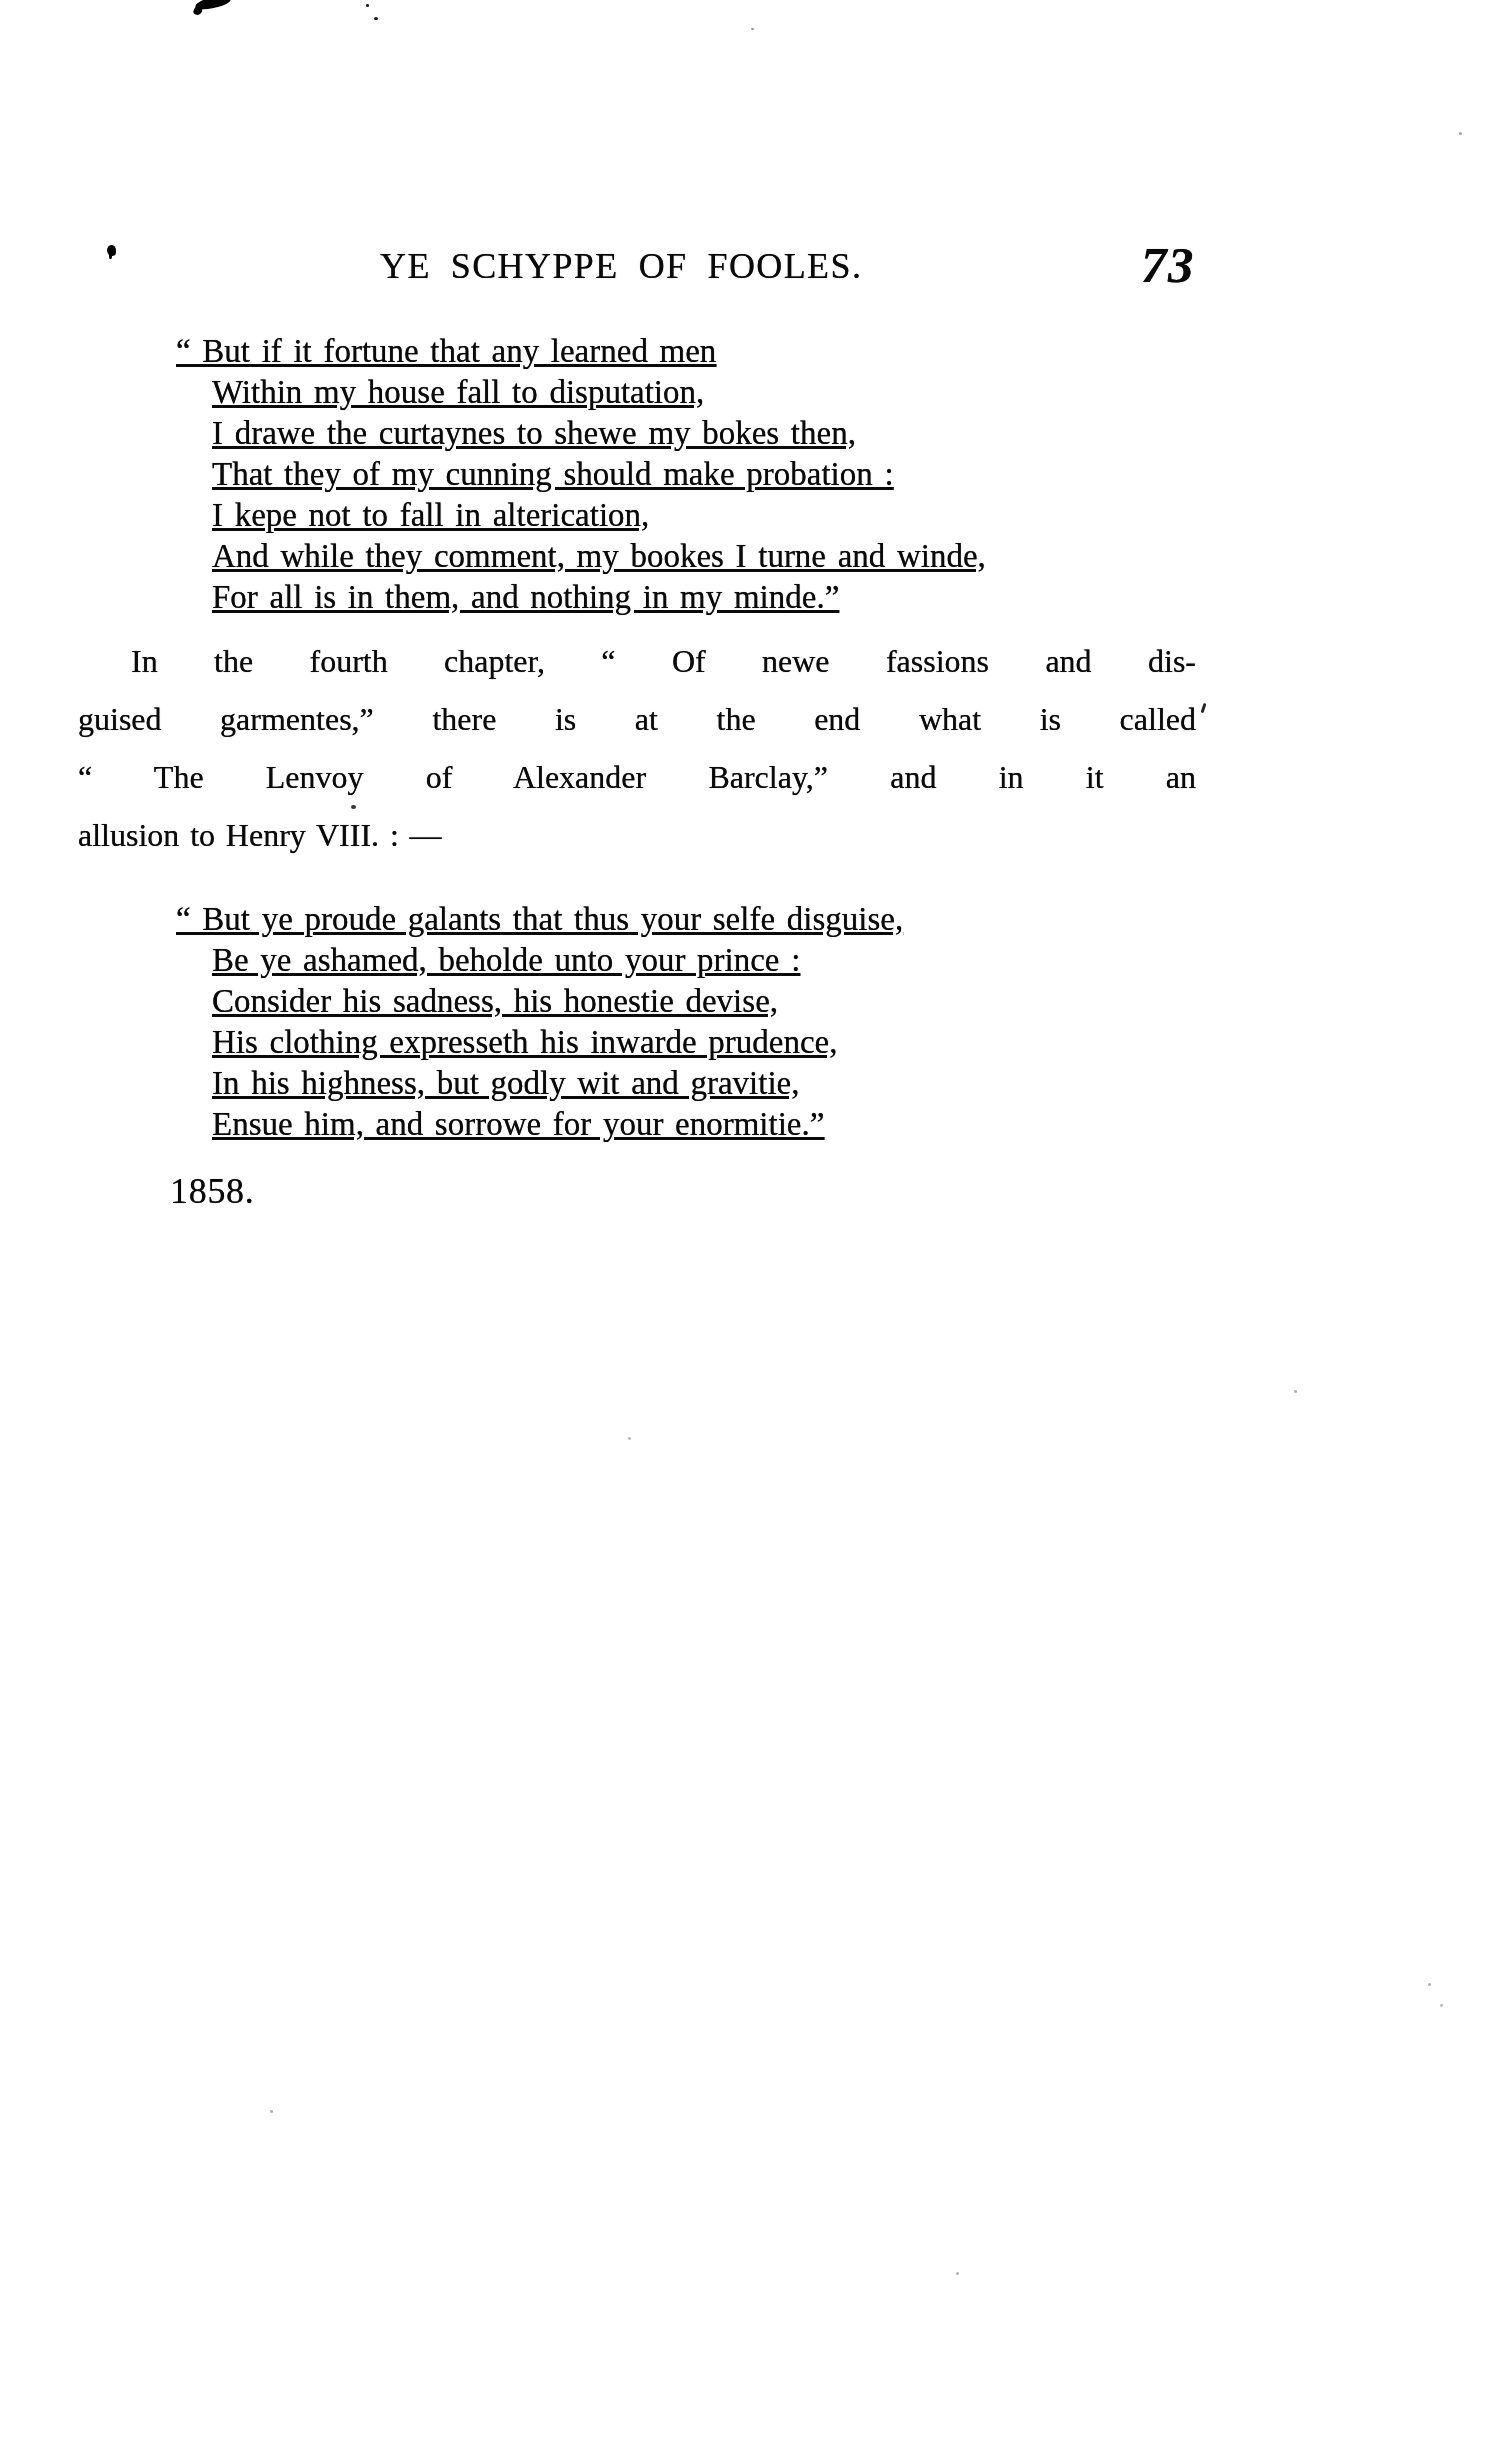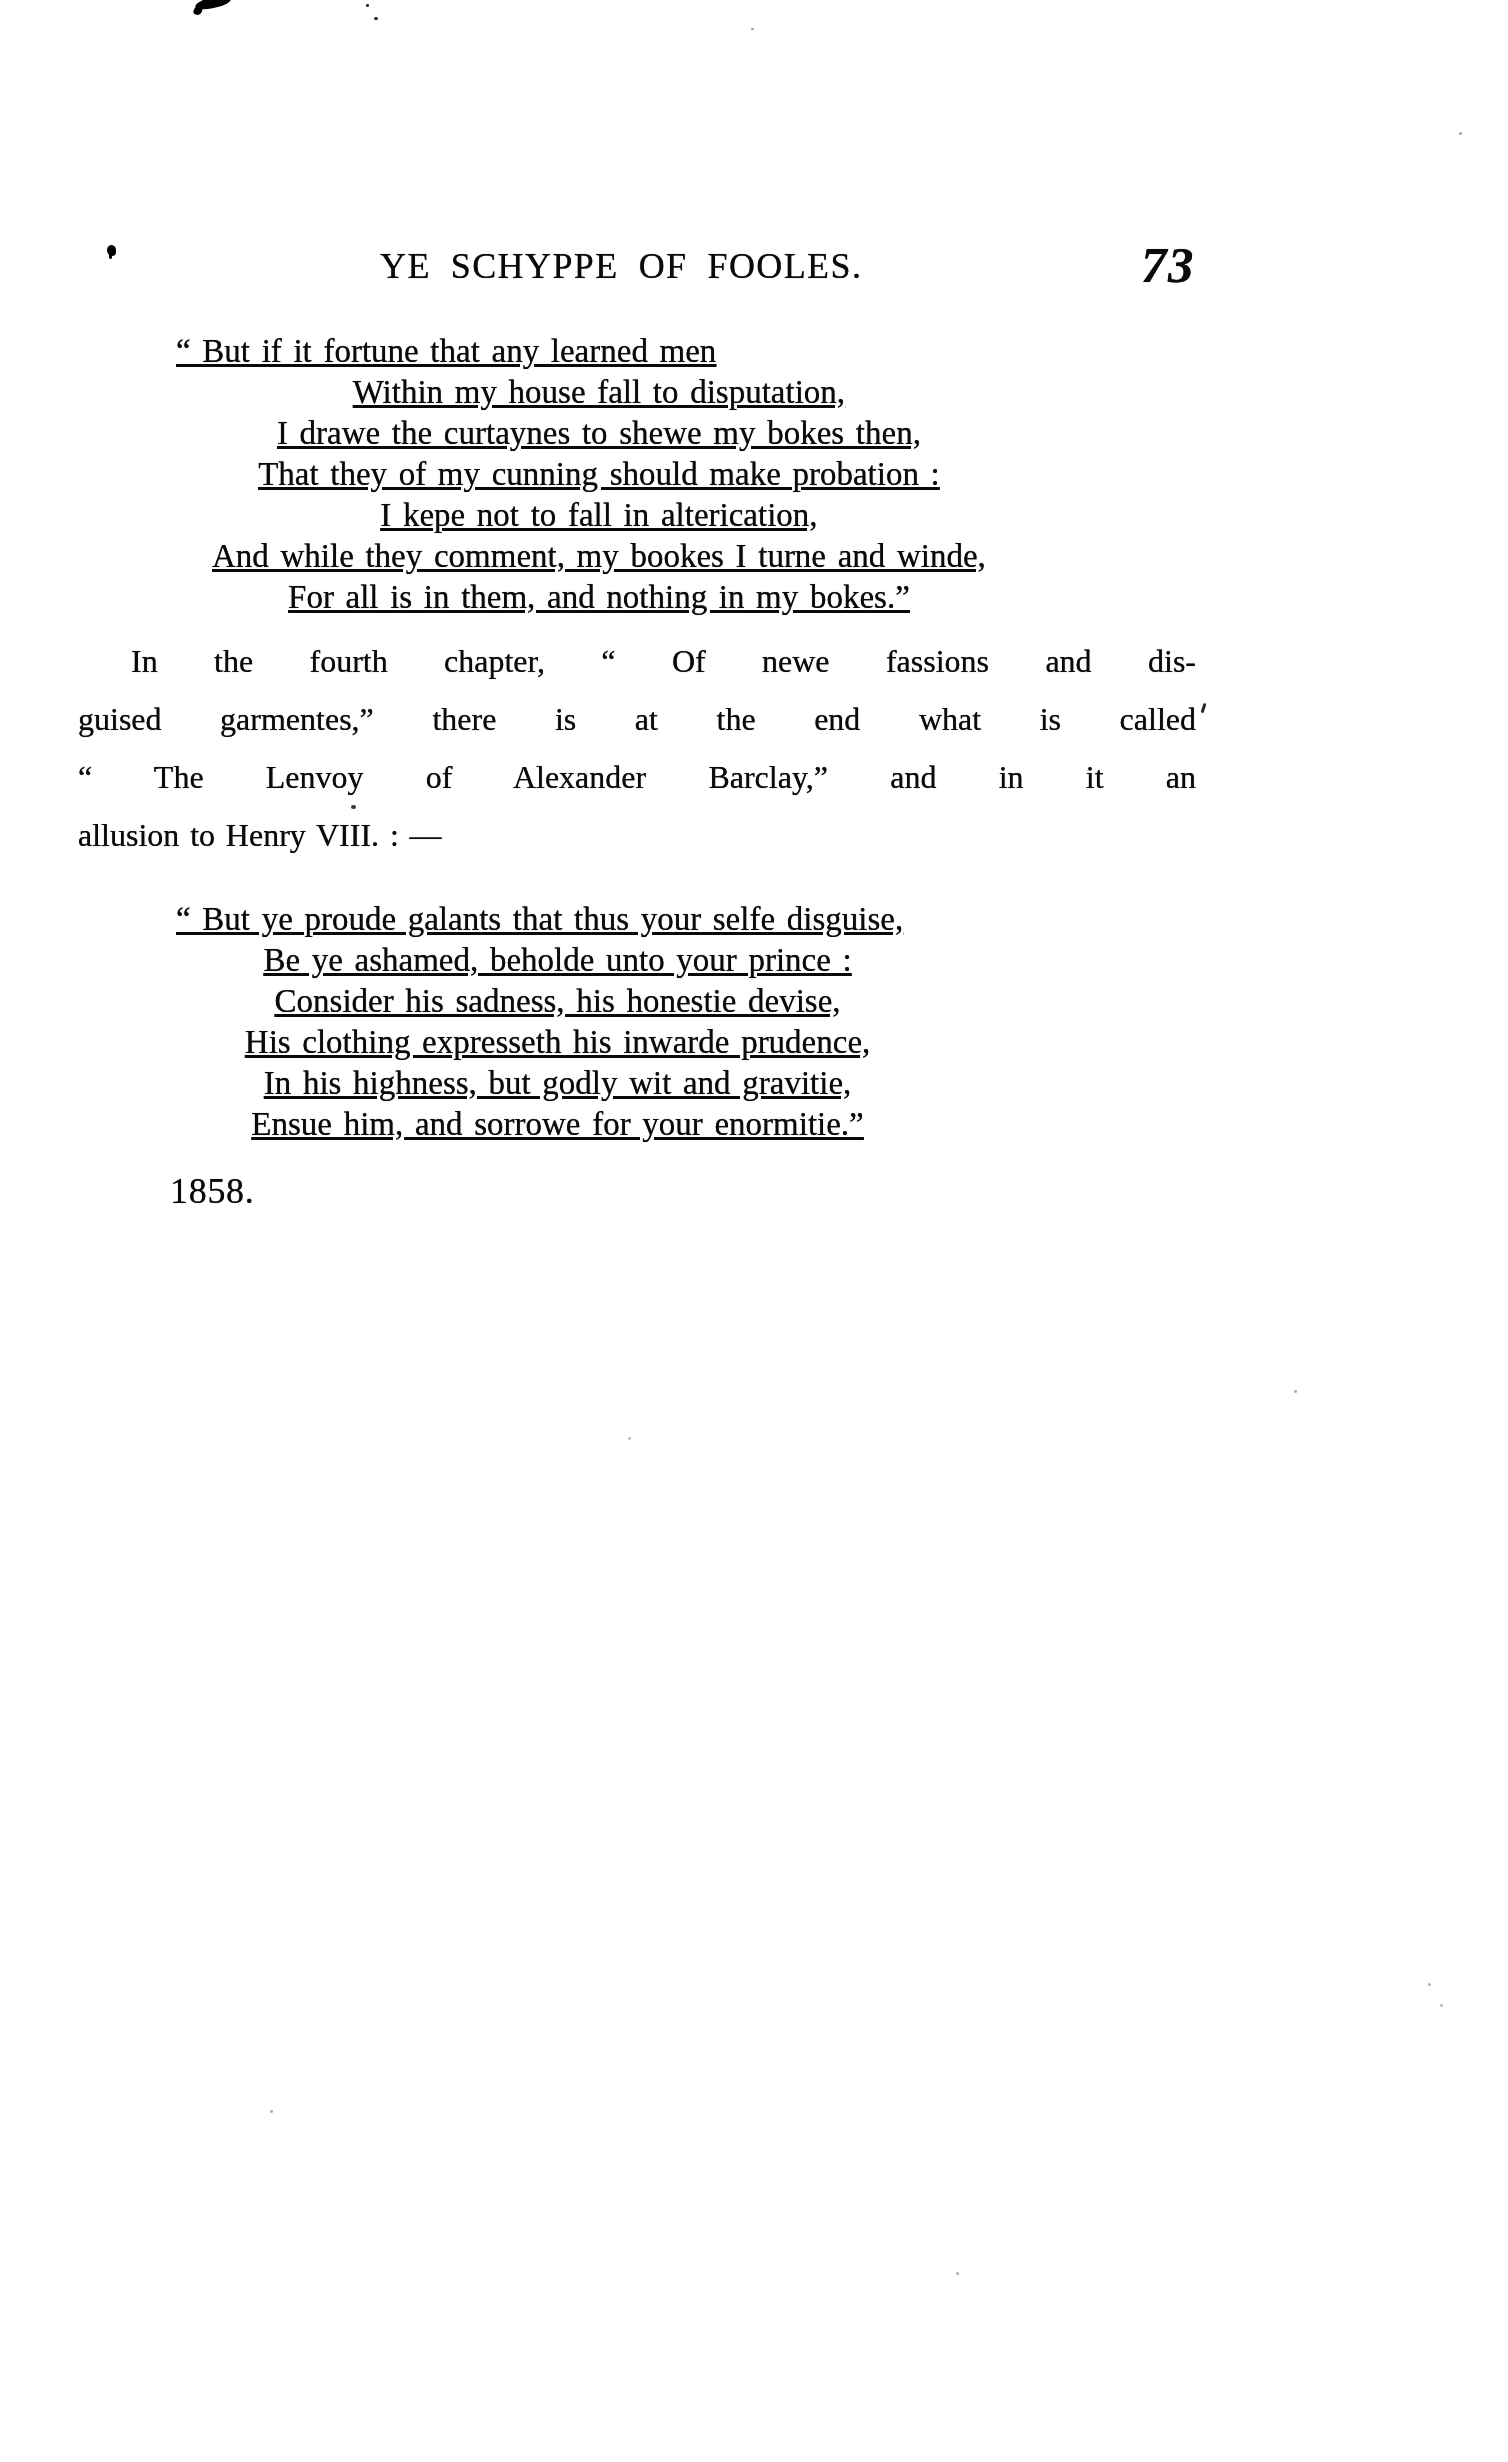--- a/index.html
+++ b/index.html
@@ -26,21 +26,21 @@
   }
 
   
   .verse{
     position:absolute;left:176px;
     font-size:33px;line-height:41px;
     word-spacing:3.4px;white-space:nowrap;text-decoration:underline;
   }
   #verse1{top:331px;}
   #verse2{top:883px;margin-top:16px;}
-  .verse-line.cont{padding-left:36px;text-align:center;}
+  .verse-line.cont{padding-left:36px;}
 
   
   .para{
     position:absolute;left:78px;top:632px;width:1118px;
     font-size:32px;line-height:58px;word-spacing:2.8px;
   }
   .para-line{text-align:justify;text-align-last:justify;}
   .para-line.first{padding-left:53px;}
   .para-line.last{text-align-last:left;}
 
@@ -112,21 +112,21 @@
 <div class="header-title ink">YE SCHYPPE OF FOOLES.</div>
 <div class="page-number ink">73</div>
 
 <div class="verse ink" id="verse1">
   <div class="verse-line">“ But if it fortune that any learned men</div>
   <div class="verse-line cont">Within my house fall to disputation,</div>
   <div class="verse-line cont">I drawe the curtaynes to shewe my bokes then,</div>
   <div class="verse-line cont">That they of my cunning should make probation :</div>
   <div class="verse-line cont">I kepe not to fall in alterication,</div>
   <div class="verse-line cont">And while they comment, my bookes I turne and winde,</div>
-  <div class="verse-line cont">For all is in them, and nothing in my bokes.”</div>
+  <div class="verse-line cont">For all is in them, and nothing in my minde.”</div>
 </div>
 
 <div class="para ink">
   <div class="para-line first">In the fourth chapter, “ Of newe fassions and dis-</div>
   <div class="para-line">guised garmentes,” there is at the end what is called</div>
   <div class="para-line">“ The Lenvoy of Alexander Barclay,” and in it an</div>
   <div class="para-line last">allusion to Henry VIII. : —</div>
 </div>
 
 <div class="verse ink" id="verse2">

